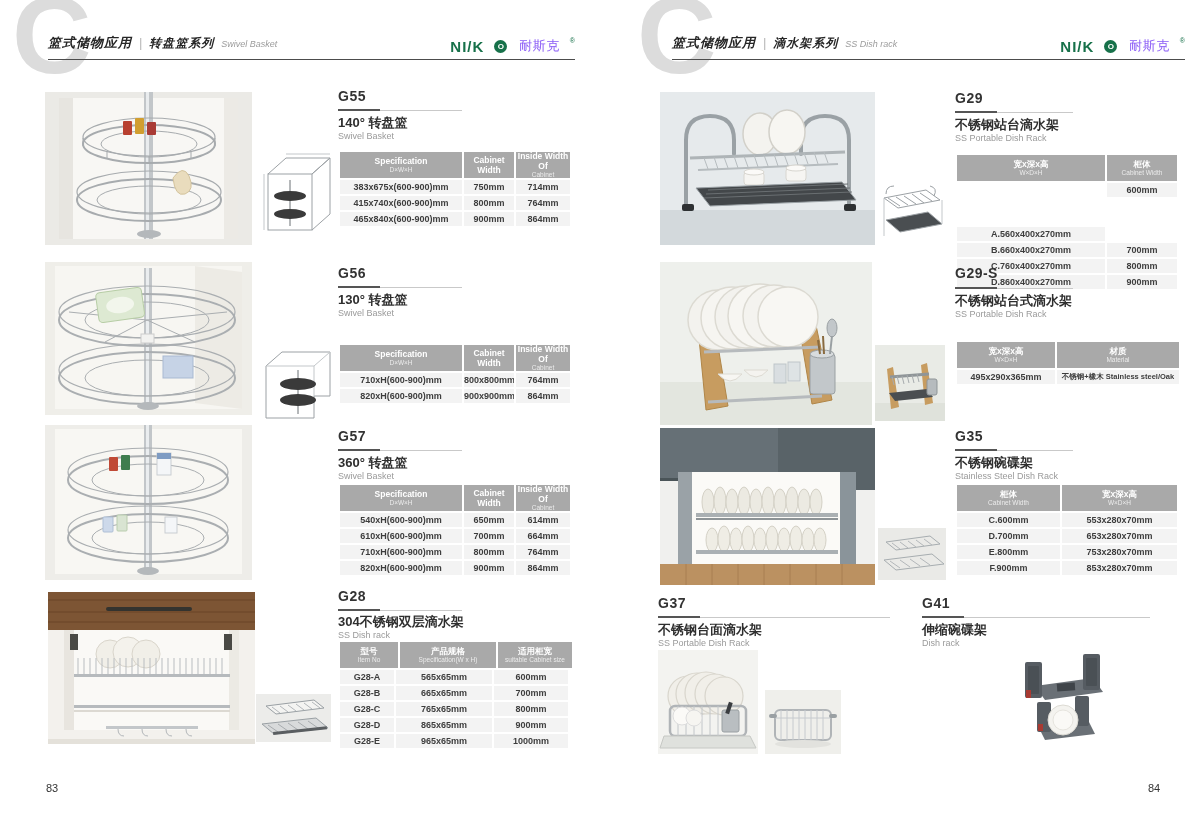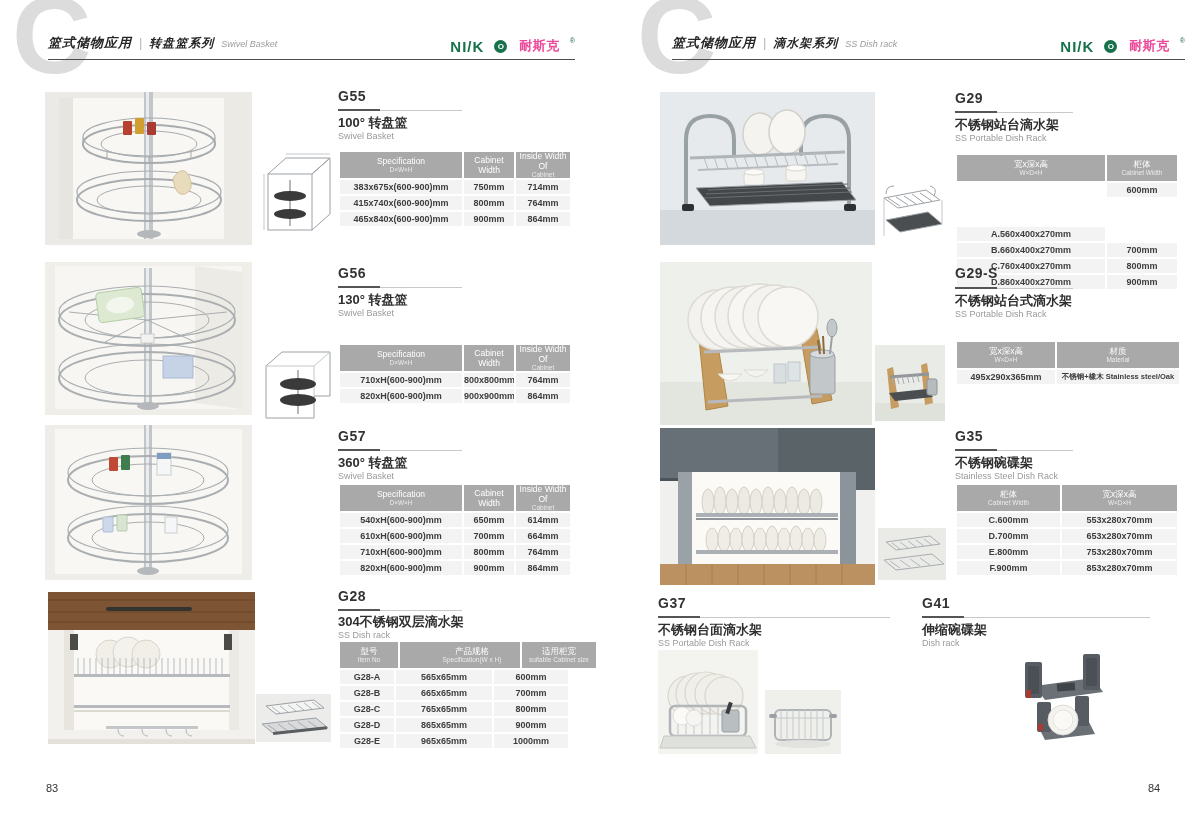--- a/index.html
+++ b/index.html
@@ -9,33 +9,33 @@
   .watermark{position:absolute;top:-20px;left:12px;font-size:110px;font-weight:700;color:#dcdcdc;line-height:1;z-index:0;}
   .hdr{position:absolute;top:34px;display:flex;align-items:baseline;gap:7px;z-index:2;white-space:nowrap;font-style:italic;}
   .hdr .cat{font-size:13px;font-weight:700;color:#262626;letter-spacing:1px;}
   .hdr .div{color:#b0b0b0;font-size:12px;}
   .hdr .ser{font-size:12px;font-weight:700;color:#262626;letter-spacing:1px;}
   .hdr .en{font-size:9px;color:#9c9c9c;}
   .hdr-rule{position:absolute;top:59px;height:1px;background:#4c4c4c;z-index:1;}
   .logo{position:absolute;top:37px;display:flex;align-items:center;gap:10px;z-index:2;}
   .logo .lt{font-size:15px;font-weight:800;color:#17714a;letter-spacing:1px;}
   .logo .o{width:13px;height:13px;border-radius:50%;background:#17714a;color:#fff;font-size:8px;display:flex;align-items:center;justify-content:center;font-weight:700;}
-  .logo .cn{font-size:13px;font-weight:700;color:#ec4899;letter-spacing:0.5px;margin-left:2px;}
+  .logo .cn{font-size:13px;font-weight:400;color:#8b5cf6;letter-spacing:0.5px;margin-left:2px;}
   .logo .reg{font-size:7px;color:#17714a;align-self:flex-start;}
   .photo{position:absolute;overflow:hidden;line-height:0;}
   .sec-code{position:absolute;font-size:14px;font-weight:700;color:#333;letter-spacing:.5px;z-index:1;}
   .code-rule{position:absolute;height:2px;z-index:1;}
   .code-rule .dark{position:absolute;left:0;top:0;height:2px;width:42px;background:#555;}
   .code-rule .lite{position:absolute;left:42px;top:1px;height:1px;right:0;background:#c9c9c9;}
   .sec-title{position:absolute;font-size:13px;font-weight:700;color:#2e2e2e;z-index:1;white-space:nowrap;}
   .sec-sub{position:absolute;font-size:9px;color:#9a9a9a;z-index:1;white-space:nowrap;}
   .tbl{position:absolute;z-index:1;}
   .trow{display:flex;}
   .hc{background:#a9a9a9;color:#fff;display:flex;flex-direction:column;align-items:center;justify-content:center;height:26px;margin:0 2px 2px 0;text-align:center;}
-  .hc .h1{font-size:8.5px;font-weight:400;line-height:10px;}
+  .hc .h1{font-size:8.5px;font-weight:700;line-height:10px;}
   .hc .h2{font-size:6.5px;color:#ececec;line-height:8px;}
   .dc{background:#f3f3f3;color:#3d3d3d;font-size:9px;font-weight:600;height:14px;line-height:14px;text-align:center;margin:0 2px 2px 0;overflow:hidden;white-space:nowrap;}
   .dc.sm{font-size:7.5px;}
   .pageno{position:absolute;bottom:26px;font-size:11px;color:#333;}
   svg{display:block;}
 </style>
 </head>
 <body>
 
 <div class="sheet">
@@ -92,21 +92,21 @@
         <line x1="34" y1="34" x2="34" y2="80" stroke="#6b7074"></line>
         <ellipse cx="34" cy="50" rx="16" ry="5" fill="#3a3a3a"></ellipse>
         <ellipse cx="34" cy="68" rx="16" ry="5" fill="#3a3a3a"></ellipse>
       </svg>
     </div>
     <div class="sec-code" style="left:338px;top:88px;">G55</div>
     <div class="code-rule" style="left:338px;top:109px;width:124px;">
         <span class="dark"></span>
         <span class="lite"></span>
       </div>
-    <div class="sec-title" style="left:338px;top:114px;">100° 转盘篮</div>
+    <div class="sec-title" style="left:338px;top:114px;">140° 转盘篮</div>
     <div class="sec-sub" style="left:338px;top:131px;">Swivel Basket</div>
     <div class="tbl" style="left:340px;top:152px;">
       <div class="trow">
         <div class="hc" style="width:122px;">
             <span class="h1">Specification</span>
             <span class="h2">D×W×H</span>
           </div>
         <div class="hc" style="width:50px;">
             <span class="h1">Cabinet Width</span>
             <span class="h2"></span>
@@ -316,21 +316,21 @@
         <span class="lite"></span>
       </div>
     <div class="sec-title" style="left:338px;top:613px;">304不锈钢双层滴水架</div>
     <div class="sec-sub" style="left:338px;top:630px;">SS Dish rack</div>
     <div class="tbl" style="left:340px;top:642px;">
       <div class="trow">
         <div class="hc" style="width:58px;">
             <span class="h1">型号</span>
             <span class="h2">Item No</span>
           </div>
-        <div class="hc" style="width:96px;padding-left:24px;">
+        <div class="hc" style="width:96px;">
             <span class="h1">产品规格</span>
             <span class="h2">Specification(W x H)</span>
           </div>
         <div class="hc" style="width:74px;">
             <span class="h1">适用柜宽</span>
             <span class="h2">suitable Cabinet size</span>
           </div>
       </div>
       <div class="trow">
         <div class="dc" style="width:54px;">G28-A</div>

